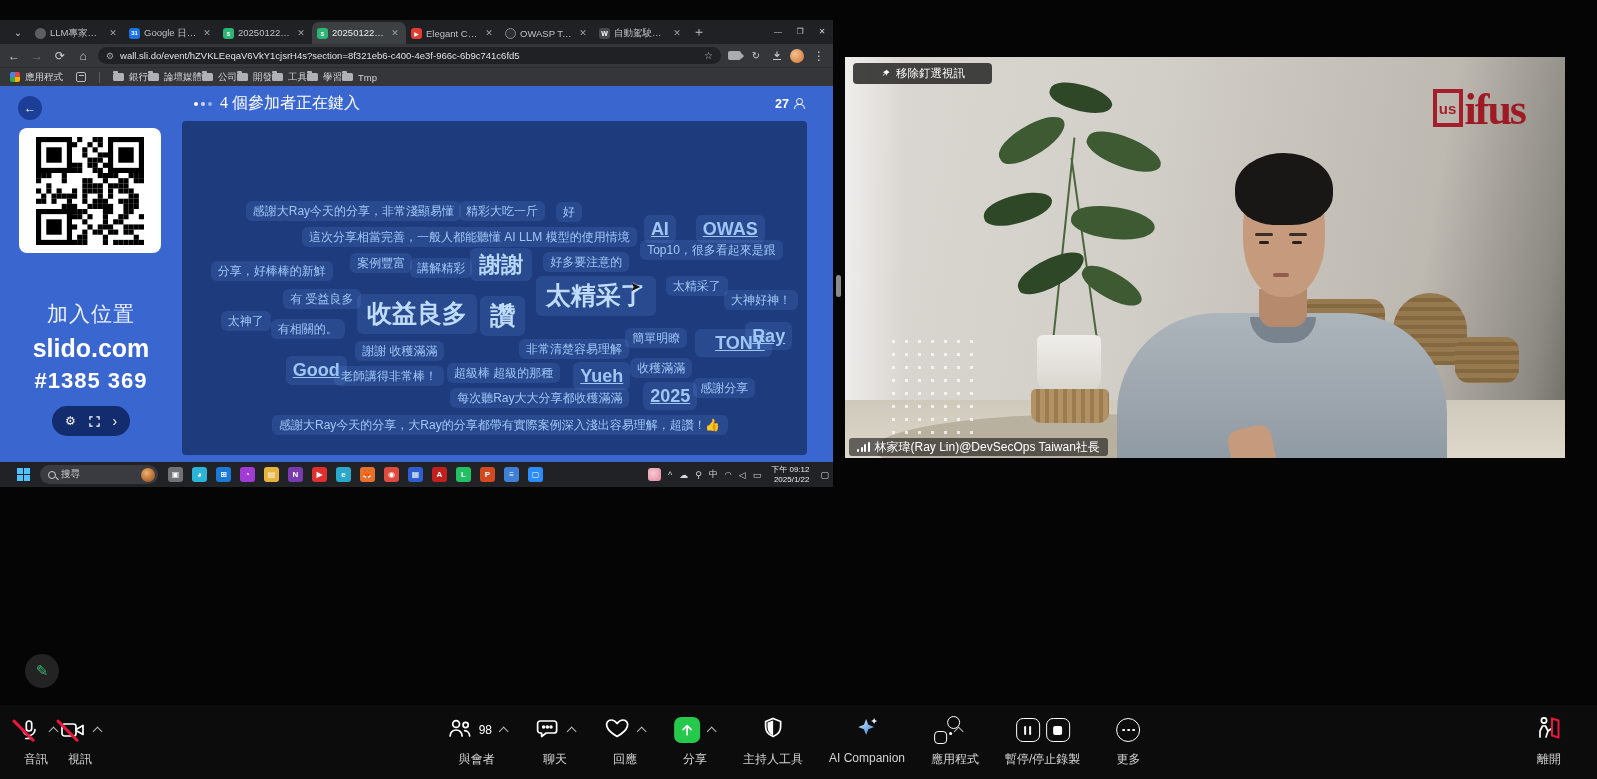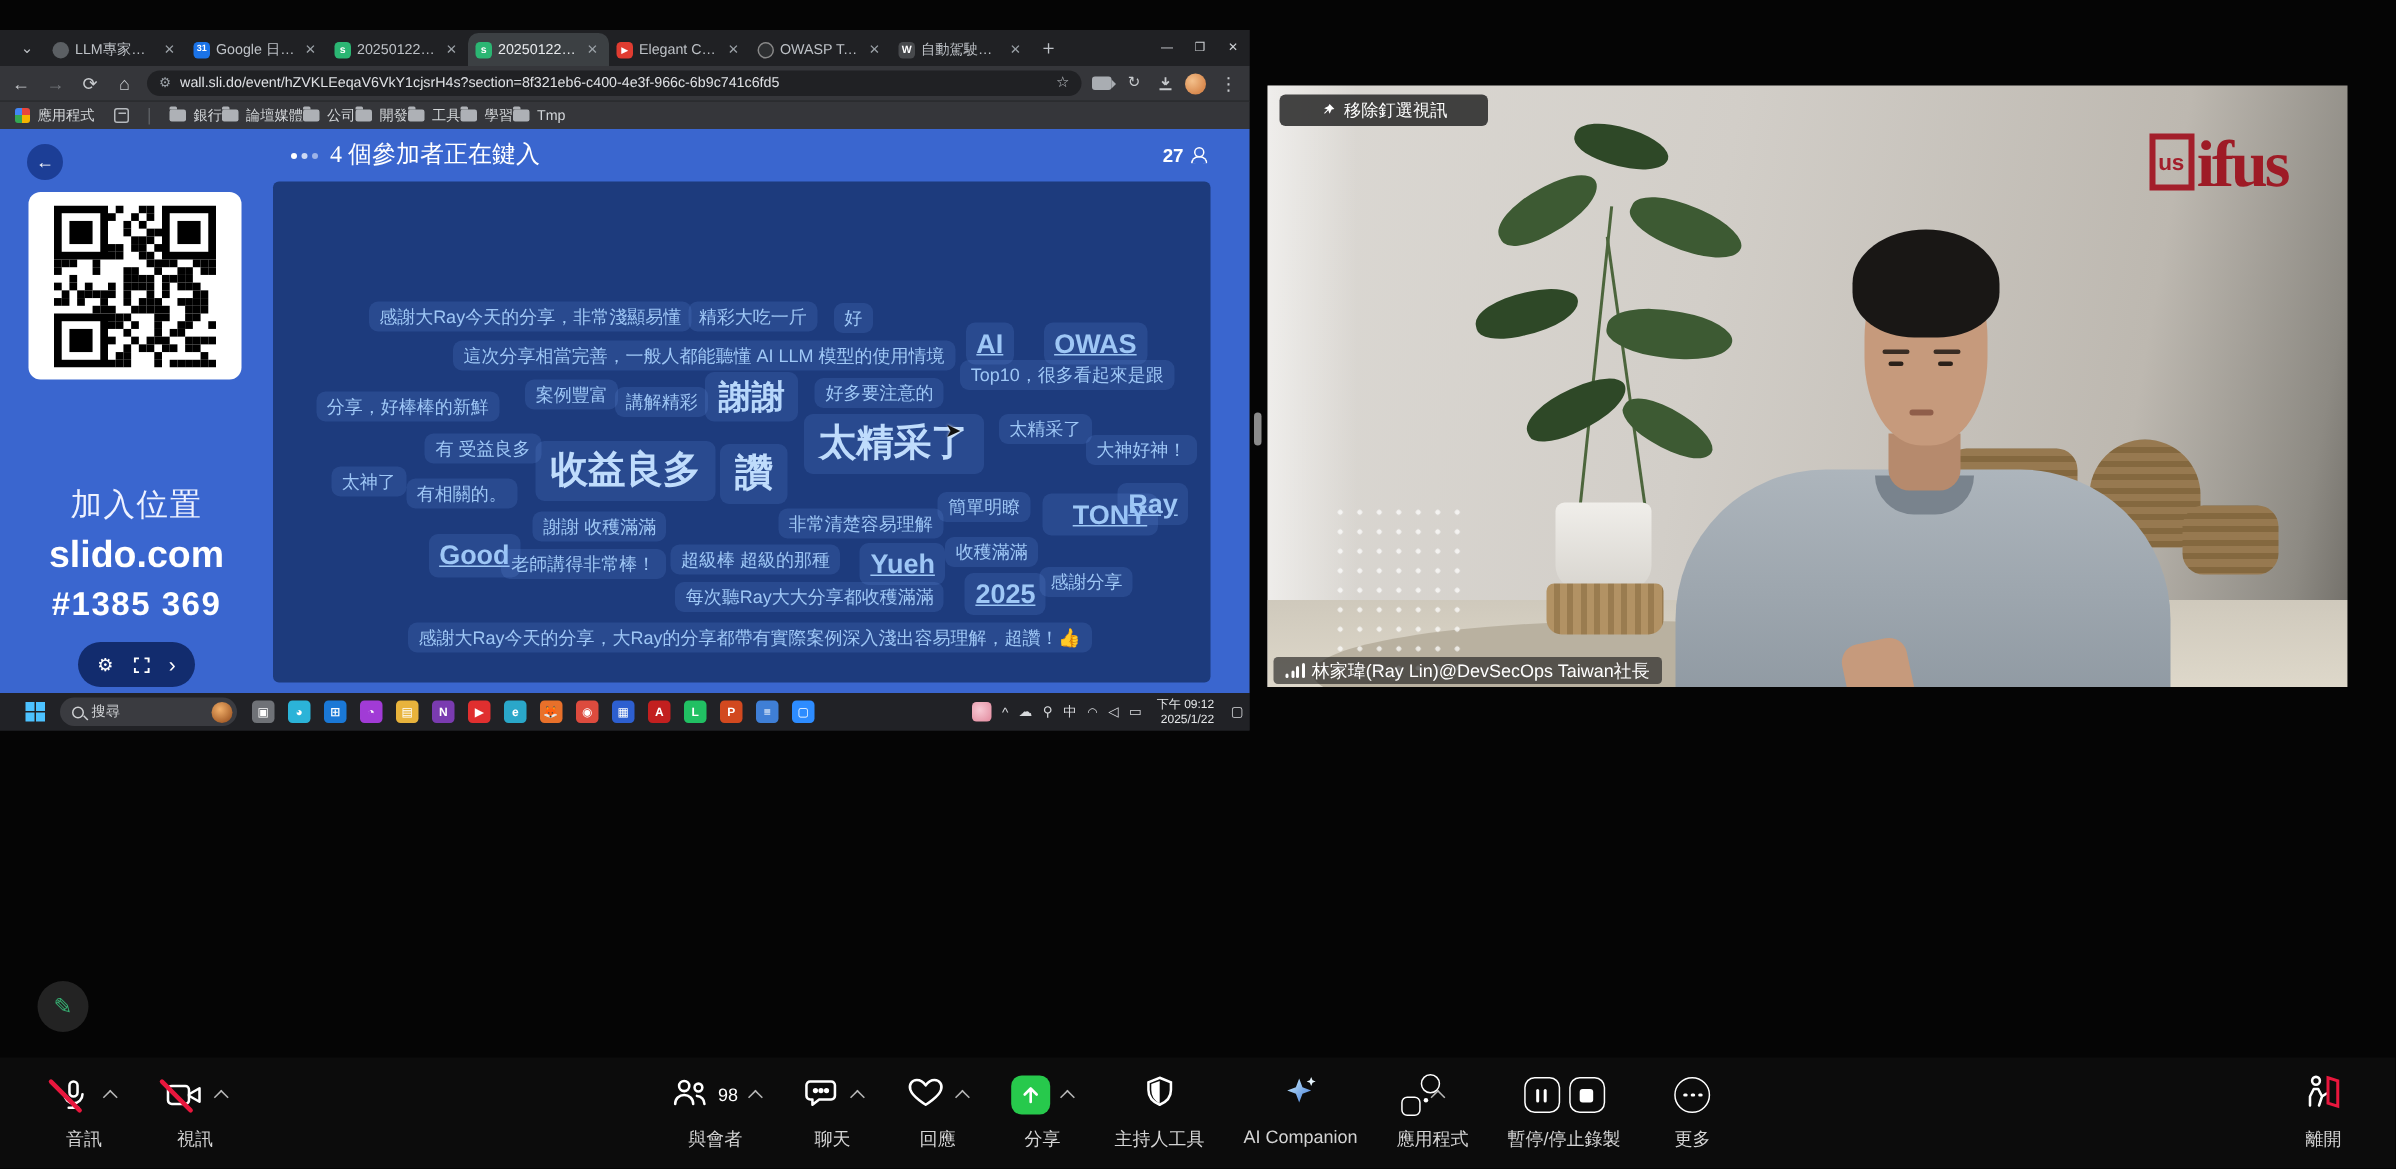--- a/index.html
+++ b/index.html
@@ -54,21 +54,21 @@
   .bm-divider { width:1px; height:11px; background:#5a5d61; }
   .folder-ic { width:11px; height:8px; background:#aeb1b6; border-radius:1.5px; position:relative; }
   .folder-ic:before { content:""; position:absolute; left:0; top:-2px; width:5px; height:2px; background:#aeb1b6; border-radius:1px 1px 0 0; }
 
   
   .slido { position:relative; height:376px; background:#3a66cf; display:flex; }
   .slido-side { width:182px; flex:none; position:relative; padding:8px 12px; }
   .side-back { width:24px; height:24px; border-radius:50%; background:#1c3e96; color:#fff; font-size:12px;
      display:flex; align-items:center; justify-content:center; margin:2px 0 8px 6px; }
   .qr-card { width:142px; height:125px; background:#fff; border-radius:8px; margin-left:7px; display:flex; align-items:center; justify-content:center; }
-  .join-label { margin-top:69px; text-align:center; color:#eef2ff; font-size:21px; letter-spacing:1px; }
+  .join-label { margin-top:47px; text-align:center; color:#eef2ff; font-size:21px; letter-spacing:1px; }
   .join-site { text-align:center; color:#fff; font-size:25px; font-weight:bold; margin-top:6px; }
   .join-code { text-align:center; color:#fff; font-size:22px; font-weight:bold; margin-top:5px; letter-spacing:1px; }
   .side-controls { margin:12px auto 0; width:78px; height:30px; background:#122c6e; border-radius:16px;
      display:flex; align-items:center; justify-content:space-evenly; color:#fff; }
   .side-controls .gear { font-size:12px; }
   .side-controls .chev { font-size:14px; }
 
   .slido-main { flex:1; position:relative; }
   .slido-header { height:35px; display:flex; align-items:center; padding:0 26px 0 12px; color:#fff; }
   .typing-dots { display:flex; gap:3px; margin-right:8px; }
@@ -148,21 +148,21 @@
   .sig-bars i { width:2px; background:#fff; border-radius:1px; }
   .sig-bars i:nth-child(1){height:3px}.sig-bars i:nth-child(2){height:5px}.sig-bars i:nth-child(3){height:8px}.sig-bars i:nth-child(4){height:10px}
 
   .divider-handle { position:absolute; left:836px; top:275px; width:5px; height:22px; border-radius:3px; background:#8b8b8b; }
 
   .annotate-btn { position:absolute; left:25px; top:654px; width:34px; height:34px; border-radius:50%; background:#232323;
      display:flex; align-items:center; justify-content:center; color:#36b173; font-size:15px; }
 
   
   .zoom-toolbar { position:absolute; left:0; bottom:0; width:1597px; height:74px; background:#0c0c0c; }
-  .tb-left { position:absolute; left:34px; top:8px; display:flex; gap:30px; }
+  .tb-left { position:absolute; left:14px; top:8px; display:flex; }
   .tb-center { position:absolute; left:50%; top:8px; transform:translateX(-50%); display:flex; gap:26px; }
   .tb-right { position:absolute; right:26px; top:8px; }
   .tb-item { display:flex; flex-direction:column; align-items:center; min-width:44px; }
   .tb-iconrow { height:34px; display:flex; align-items:center; gap:8px; position:relative; }
   .tb-label { color:#d4d4d4; font-size:12px; margin-top:4px; white-space:nowrap; }
   .tb-caret { width:7px; height:7px; border-top:1.6px solid #b9b9b9; border-right:1.6px solid #b9b9b9; transform:rotate(-45deg); margin-top:3px; }
   .tb-badge { color:#fff; font-size:12px; margin-left:-2px; }
   .slash { position:absolute; left:-2px; top:2px; width:30px; height:3px; background:#e8173d; transform:rotate(45deg); transform-origin:left top; border-radius:2px; }
   .icon-wrap { position:relative; width:26px; height:26px; display:flex; align-items:center; justify-content:center; }
   .share-box { width:26px; height:26px; background:#27c94c; border-radius:7px; display:flex; align-items:center; justify-content:center; }

